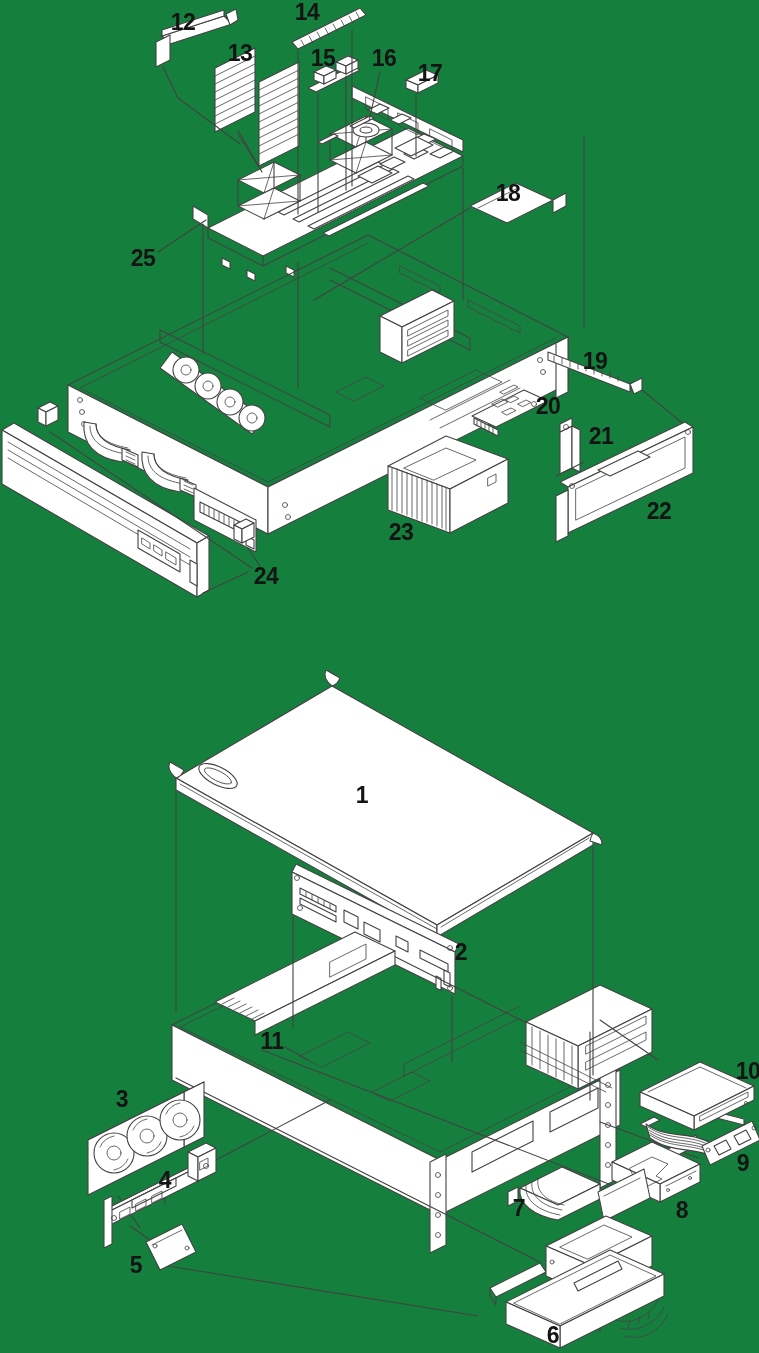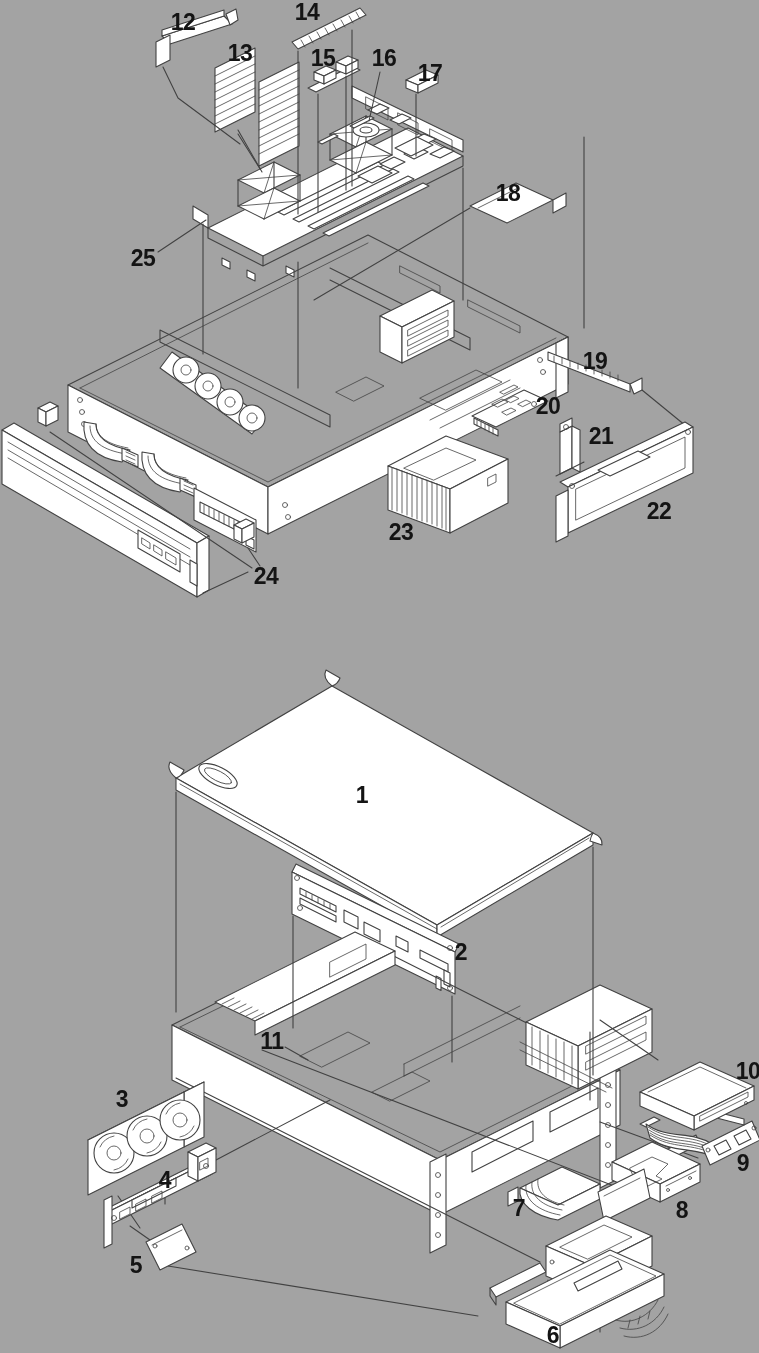--- a/index.html
+++ b/index.html
@@ -1,16 +1,16 @@
 <!DOCTYPE html>
 <html><head>
 <meta charset="utf-8">
 <style>
   html,body{margin:0;padding:0;background:#fff}
-  .stage{position:relative;width:759px;height:1353px;background:#a3a3a3;overflow:hidden;
+  .stage{position:relative;width:759px;height:1353px;background:#15803d;overflow:hidden;
          font-family:"Liberation Sans",sans-serif}
   svg{position:absolute;left:0;top:0}
   .ln{fill:none;stroke:#424242;stroke-width:1.1;stroke-linejoin:round;stroke-linecap:round}
   .f{fill:#ffffff;stroke:#424242;stroke-width:1.1;stroke-linejoin:round;stroke-linecap:round}
   .thin{stroke-width:0.8}
   .callout{font-family:"Liberation Sans",sans-serif;font-weight:900;font-size:23px;
            fill:#141414;stroke:none;text-anchor:middle;letter-spacing:-0.5px}
 </style>
 </head>
 <body>

